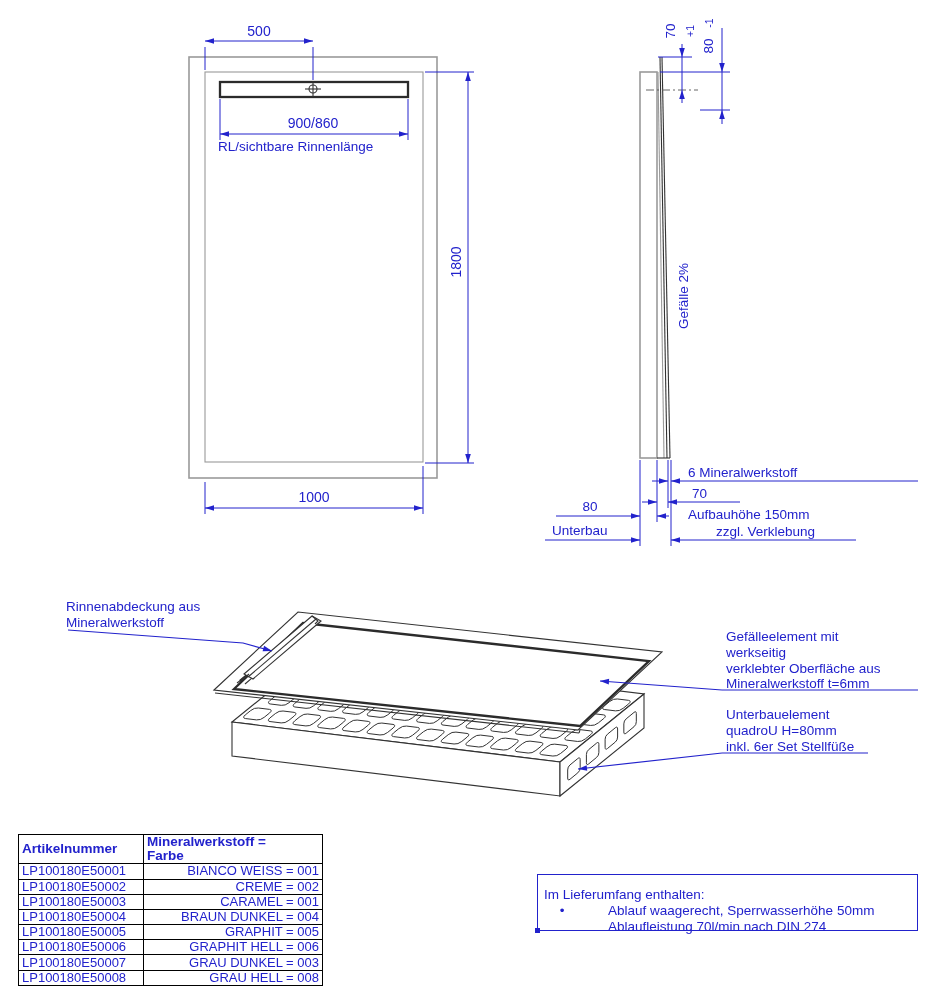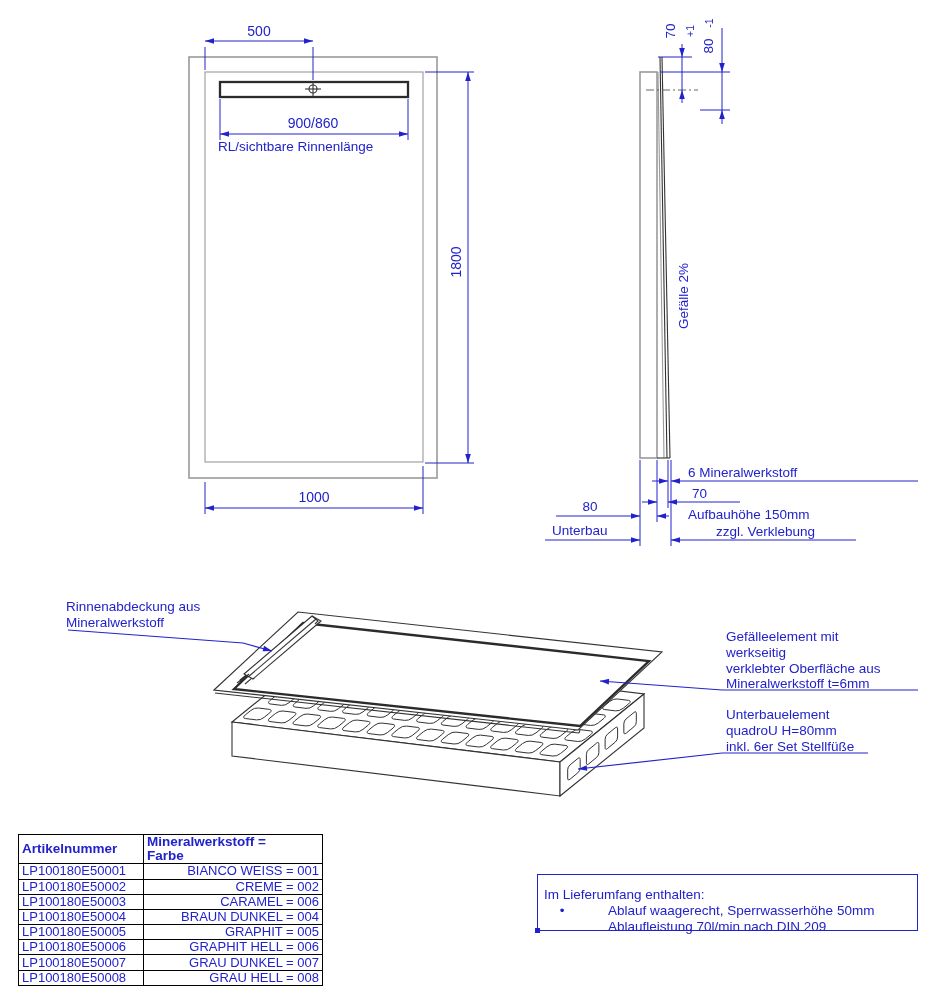--- a/index.html
+++ b/index.html
@@ -266,47 +266,47 @@
     <tr>
           <td class="nr">LP100180E50001</td>
           <td class="fb">BIANCO WEISS = 001</td>
         </tr>
     <tr>
           <td class="nr">LP100180E50002</td>
           <td class="fb">CREME = 002</td>
         </tr>
     <tr>
           <td class="nr">LP100180E50003</td>
-          <td class="fb">CARAMEL = 006</td>
+          <td class="fb">CARAMEL = 001</td>
         </tr>
     <tr>
           <td class="nr">LP100180E50004</td>
           <td class="fb">BRAUN DUNKEL = 004</td>
         </tr>
     <tr>
           <td class="nr">LP100180E50005</td>
           <td class="fb">GRAPHIT = 005</td>
         </tr>
     <tr>
           <td class="nr">LP100180E50006</td>
           <td class="fb">GRAPHIT HELL = 006</td>
         </tr>
     <tr>
           <td class="nr">LP100180E50007</td>
-          <td class="fb">GRAU DUNKEL = 007</td>
+          <td class="fb">GRAU DUNKEL = 003</td>
         </tr>
     <tr>
           <td class="nr">LP100180E50008</td>
           <td class="fb">GRAU HELL = 008</td>
         </tr>
   </tbody>
 </table>
 
 <div class="dbox">
   <div class="title">Im Lieferumfang enthalten:</div>
   <div class="li">
     <span class="bullet">•</span>
-    <span class="litext"><span>Ablauf waagerecht, Sperrwasserhöhe 50mm</span><br><span>Ablaufleistung 70l/min nach DIN 209</span></span>
+    <span class="litext"><span>Ablauf waagerecht, Sperrwasserhöhe 50mm</span><br><span>Ablaufleistung 70l/min nach DIN 274</span></span>
   </div>
 </div>
 <div class="corner-dot"></div>
 
 </div>
 
 </body></html>

